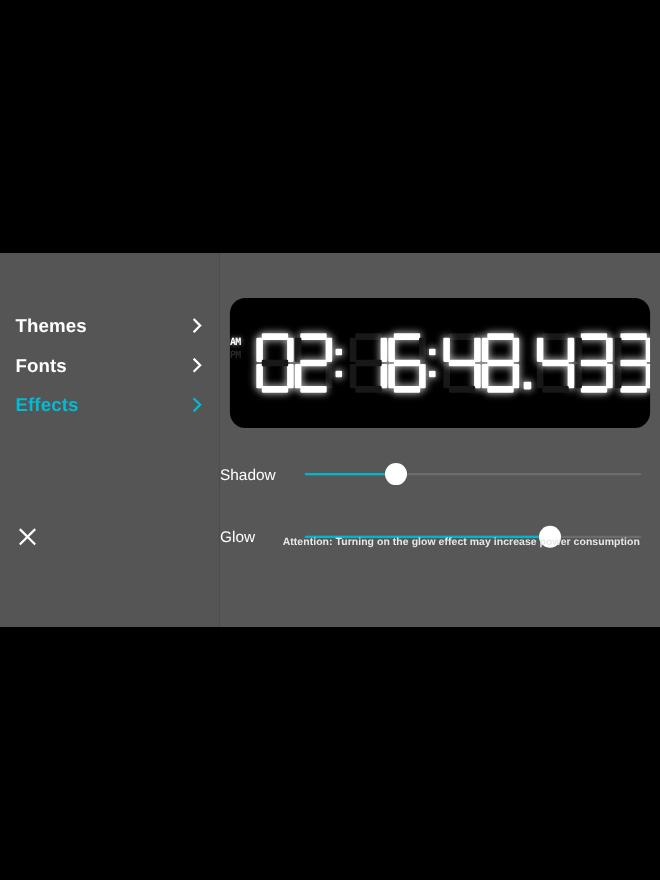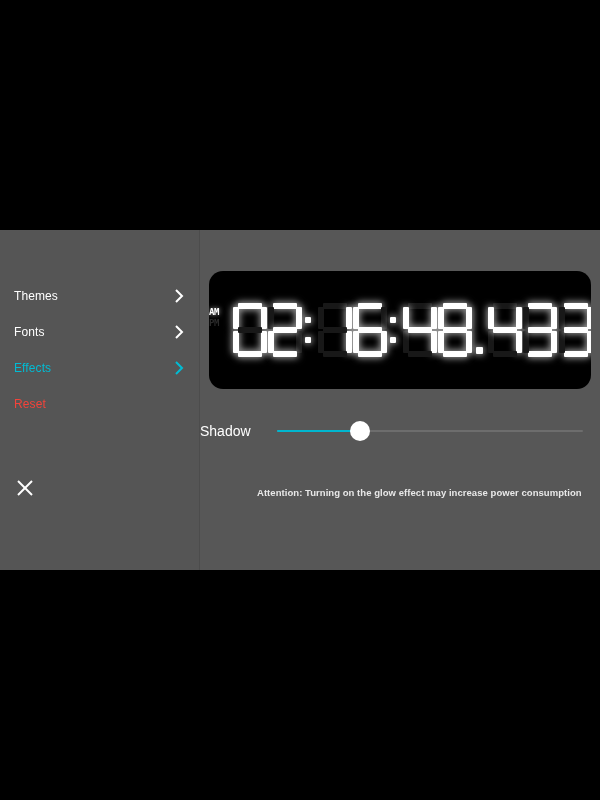--- a/index.html
+++ b/index.html
@@ -65,22 +65,22 @@
     position: relative;
     height: 36px;
     padding: 0 16px 0 14px;
     display: flex;
     align-items: center;
     justify-content: space-between;
     cursor: pointer;
   }
 
   .menu-label {
-    font-size: 12px;
-    font-weight: normal;
+    font-size: 17px;
+    font-weight: bold;
     color: #ffffff;
     letter-spacing: 0.1px;
     line-height: 1;
   }
 
   .menu-chevron {
     color: #ffffff;
     display: flex;
     align-items: center;
   }
@@ -328,23 +328,20 @@
           <span class="menu-label">Effects</span>
           <span class="menu-chevron">
             <svg width="9" height="14" viewBox="0 0 9 14">
               <polyline points="1,1 7,7 1,13" fill="none" stroke="currentColor" stroke-width="2"></polyline>
             </svg>
           </span>
         </li>
 
 
 
-        <li class="menu-item danger">
-          <span class="menu-label">Reset</span>
-        </li>
 
       </ul>
     </div>
 
     <div id="content">
 
       <div id="clock-preview">
         <div id="clock-display">
 
           <div id="ampm-indicator">
@@ -456,18 +453,26 @@
 
       <div class="slider-row" id="shadow-row">
         <span class="slider-label">Shadow</span>
         <div class="slider-track-wrap">
           <div class="slider-track"></div>
           <div class="slider-fill" id="shadow-fill" style="width: 27%;"></div>
           <div class="slider-thumb" id="shadow-thumb" style="left: 27%;"></div>
         </div>
       </div>
 
+      <div class="slider-row" id="glow-row">
+        <span class="slider-label">Glow</span>
+        <div class="slider-track-wrap">
+          <div class="slider-track"></div>
+          <div class="slider-fill" id="glow-fill" style="width: 73%;"></div>
+          <div class="slider-thumb" id="glow-thumb" style="left: 73%;"></div>
+        </div>
+      </div>
 
       <div id="glow-note">Attention: Turning on the glow effect may increase power consumption</div>
 
     </div>
   </div>
 </div>
 
 </body></html>

